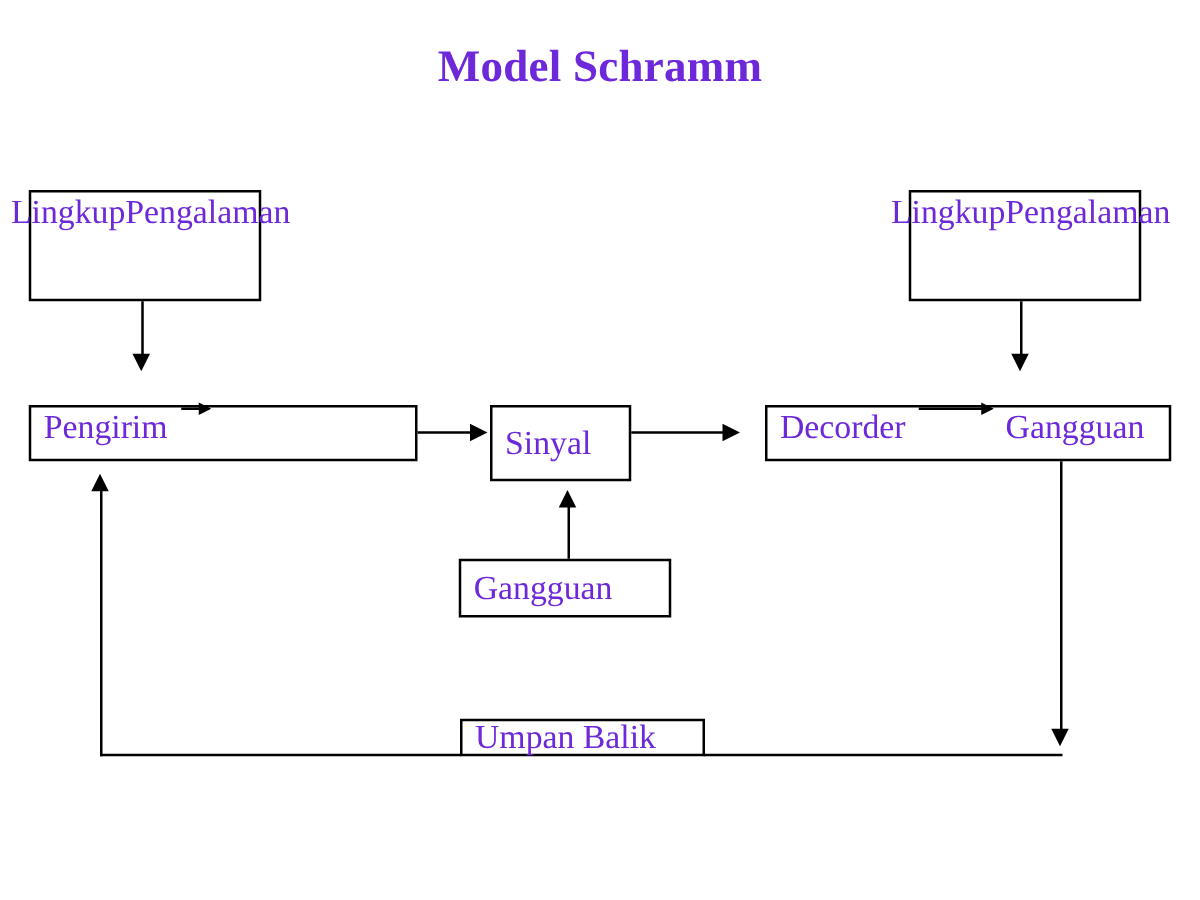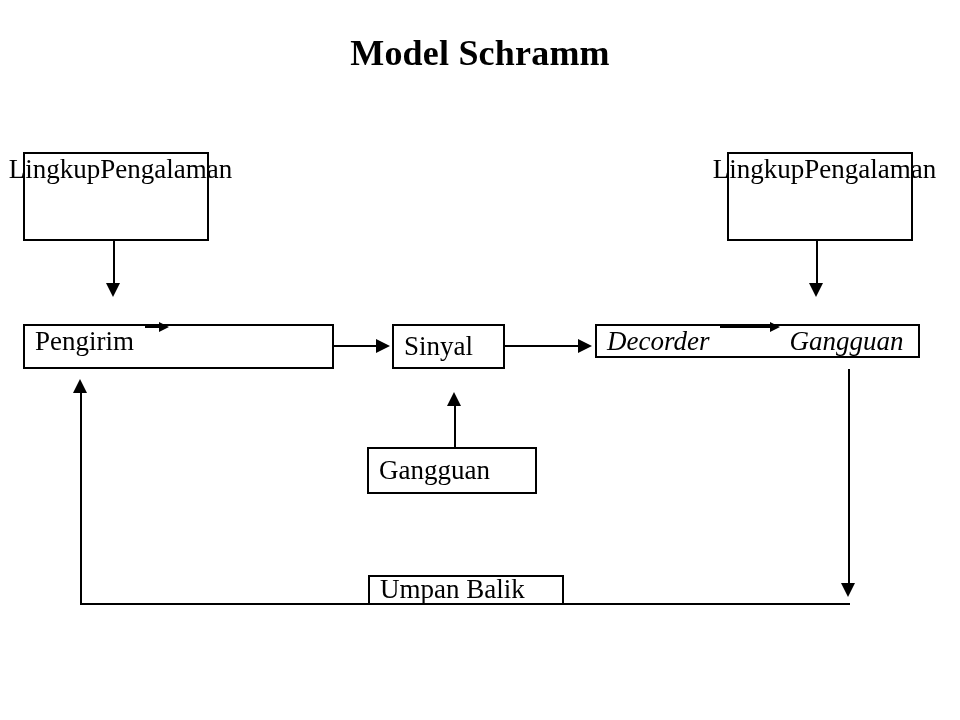--- a/index.html
+++ b/index.html
@@ -7,21 +7,21 @@
     padding: 0;
     background: #ffffff;
   }
   #canvas {
     position: relative;
     width: 960px;
     height: 720px;
     background: #ffffff;
     overflow: hidden;
     font-family: "Liberation Serif", "DejaVu Serif", serif;
-    color: #000000;
+    color: #6d28d9;
   }
   #diagram-title {
     position: absolute;
     left: 0;
     top: 32px;
     width: 960px;
     text-align: center;
     font-size: 36px;
     font-weight: bold;
     font-family: "Liberation Serif", "DejaVu Serif", serif;
@@ -54,22 +54,22 @@
   .node.inline-pair {
     flex-direction: row;
     align-items: flex-start;
     padding-left: 10px;
   }
 
   
   #box-scope-left   { left: 23px;  top: 152px; width: 186px; height: 89px; }
   #box-scope-right  { left: 727px; top: 152px; width: 186px; height: 89px; }
   #box-sender       { left: 23px;  top: 324px; width: 311px; height: 45px; }
-  #box-signal       { left: 392px; top: 324px; width: 113px; height: 45px; }
-  #box-receiver     { left: 595px; top: 324px; width: 325px; height: 34px; font-style: italic; }
+  #box-signal       { left: 392px; top: 324px; width: 113px; height: 61px; }
+  #box-receiver     { left: 612px; top: 324px; width: 325px; height: 45px; }
   #box-noise        { left: 367px; top: 447px; width: 170px; height: 47px; }
   #box-feedback     { left: 368px; top: 575px; width: 196px; height: 30px; }
 
   
   .inline-arrow {
     position: relative;
     display: inline-block;
     height: 2px;
     background: #000000;
     margin: 0 11px;

